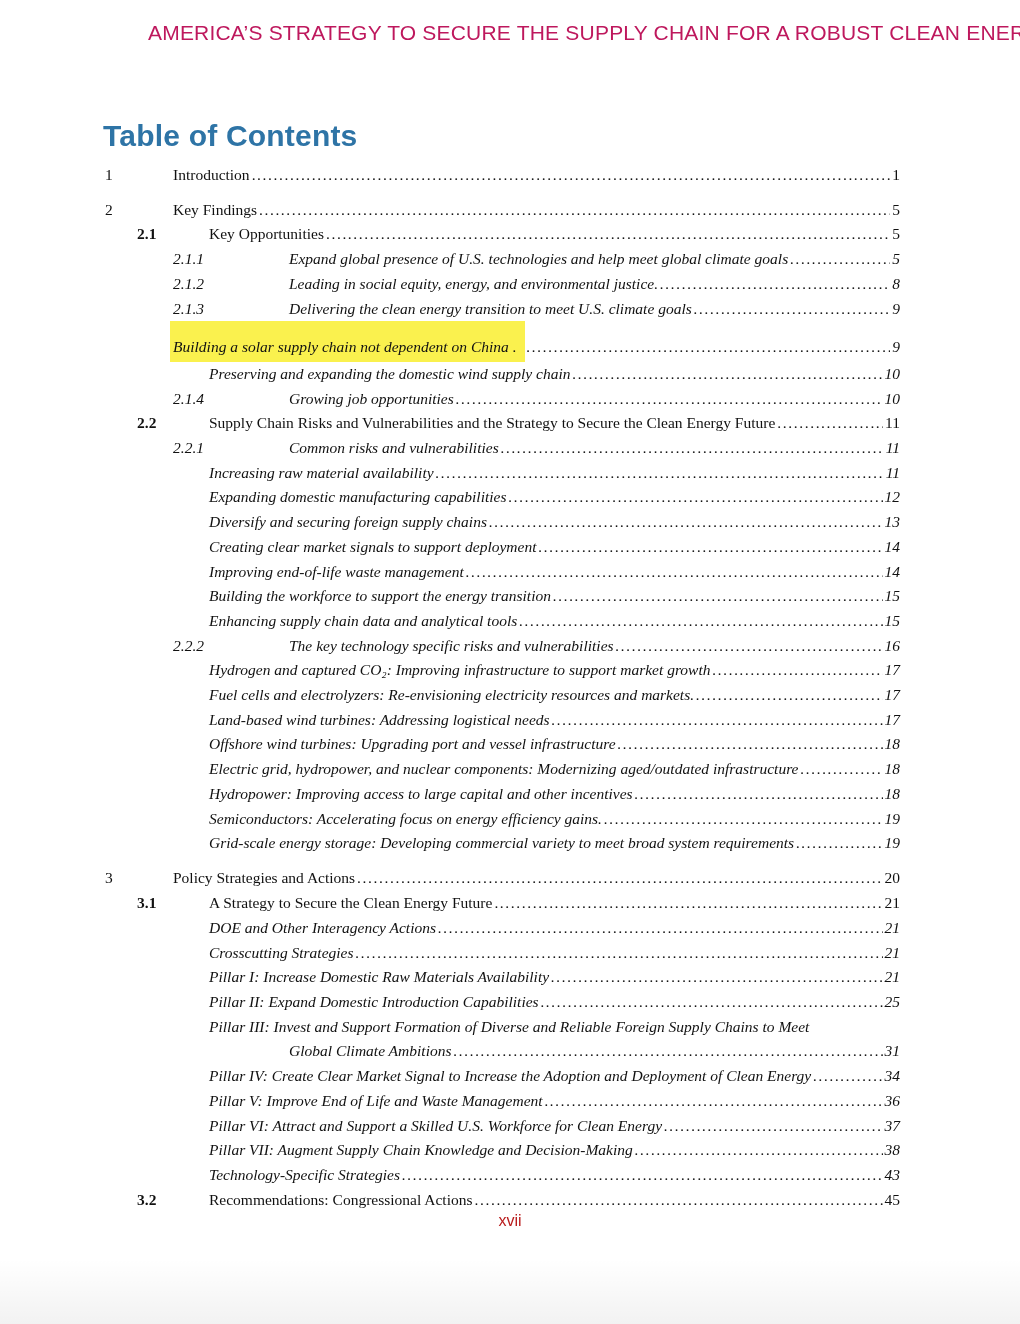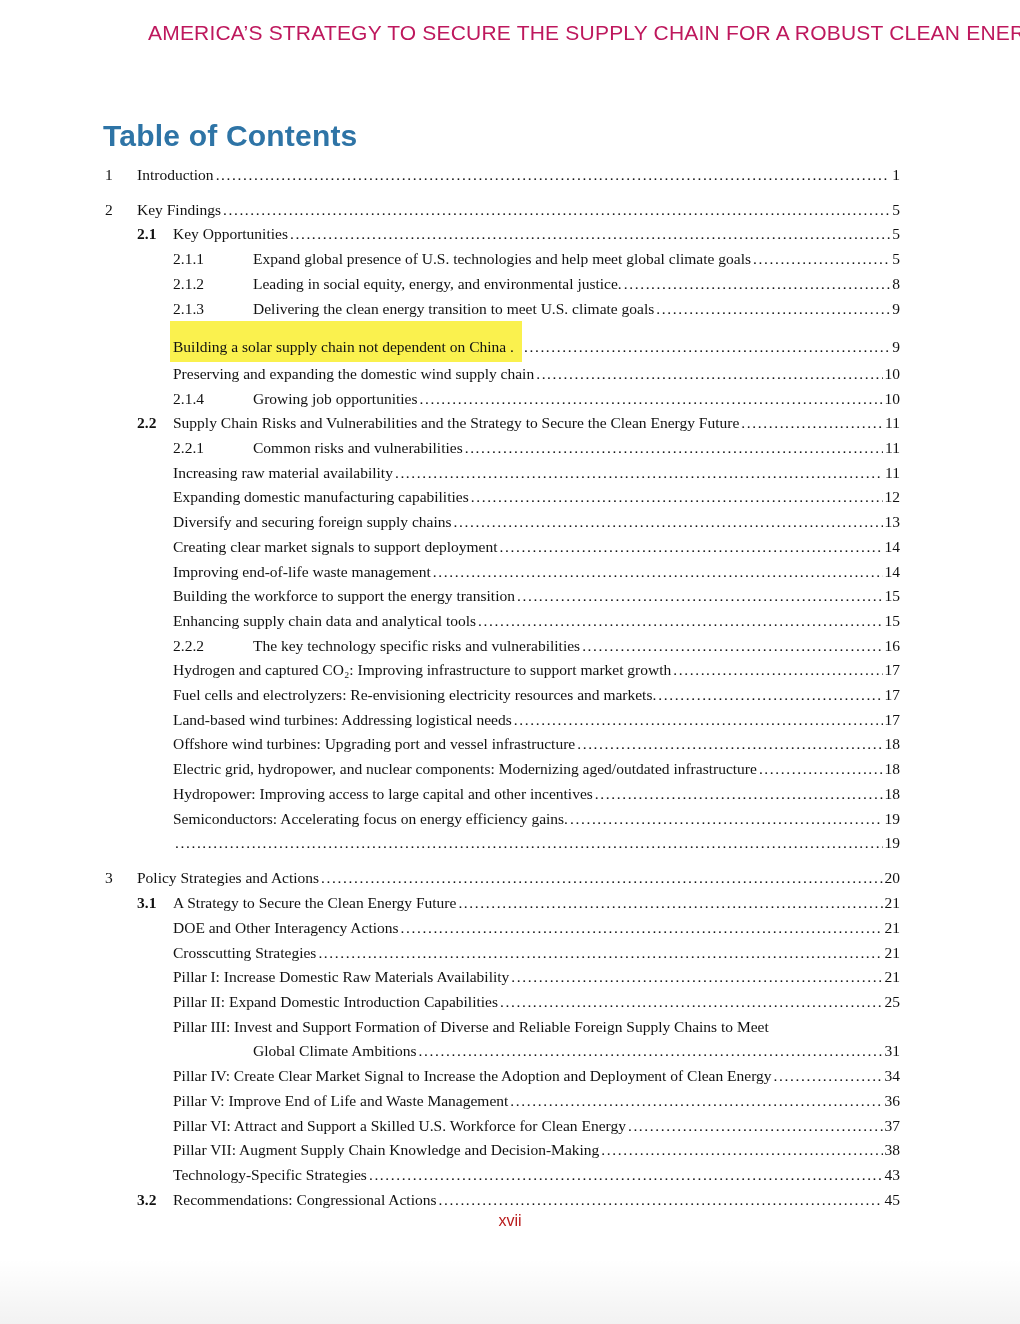--- a/index.html
+++ b/index.html
@@ -30,24 +30,24 @@
   }
   .toc-row {
     display: flex; align-items: baseline;
     line-height: 24.7px; white-space: nowrap;
   }
   .space-before { margin-top: 10.5px; }
   .num { flex: none; }
   .level-1 .num { width: 32px; }
   .level-2 { padding-left: 32px; }
   .level-2 .num { width: 36px; font-weight: bold; }
-  .level-3 { padding-left: 68px; }
+  .level-3 { padding-left: 68px; font-style: italic; }
   .level-3 .num { width: 80px; }
   .cont { padding-left: 148px; }
-  .title { flex: none; }
+  .title { flex: none; margin-left: 36px; }
   .title.hl {
     background: var(--hl-yellow, #FAF14E);
     padding: 14px 8px 2px 3px; margin-left: -3px;
   }
   .leader {
     flex: 1 1 auto; min-width: 0;
     overflow: hidden; white-space: nowrap;
     letter-spacing: 1.6px; margin-left: 2px;
   }
   .page { flex: none; padding-left: 2px; text-align: right; }
@@ -205,20 +205,21 @@
       <span class="title">Hydropower: Improving access to large capital and other incentives</span>
       <span class="leader">............................................................................................................................................................................................................................................................................................................</span>
       <span class="page">18</span>
     </div>
     <div class="toc-row level-3 no-num">
       <span class="title">Semiconductors: Accelerating focus on energy efficiency gains.</span>
       <span class="leader">............................................................................................................................................................................................................................................................................................................</span>
       <span class="page">19</span>
     </div>
     <div class="toc-row level-3 no-num">
+      <span class="title">Grid-scale energy storage: Developing commercial variety to meet broad system requirements</span>
       <span class="leader">............................................................................................................................................................................................................................................................................................................</span>
       <span class="page">19</span>
     </div>
     <div class="toc-row level-1 space-before">
       <span class="num">3</span>
       <span class="title">Policy Strategies and Actions</span>
       <span class="leader">............................................................................................................................................................................................................................................................................................................</span>
       <span class="page">20</span>
     </div>
     <div class="toc-row level-2">

